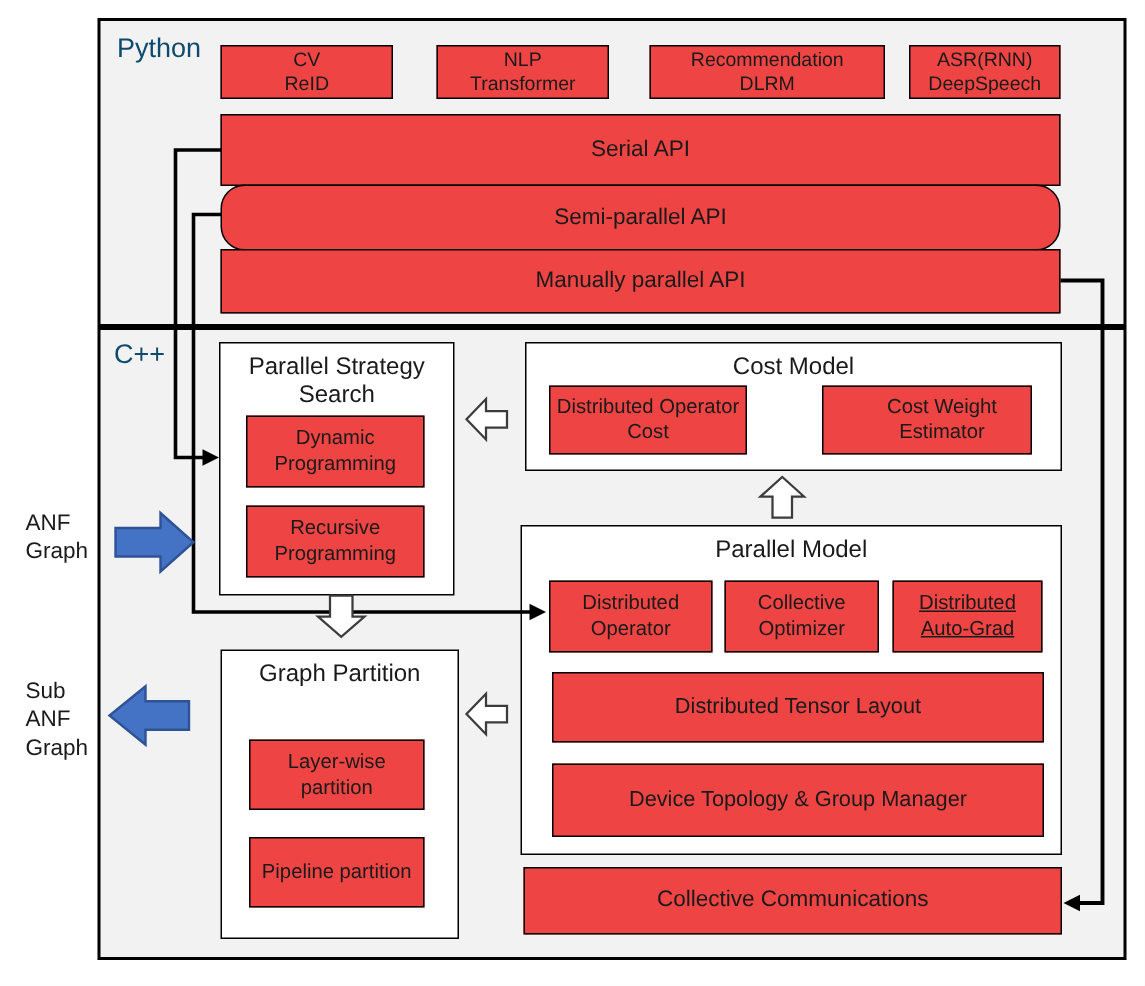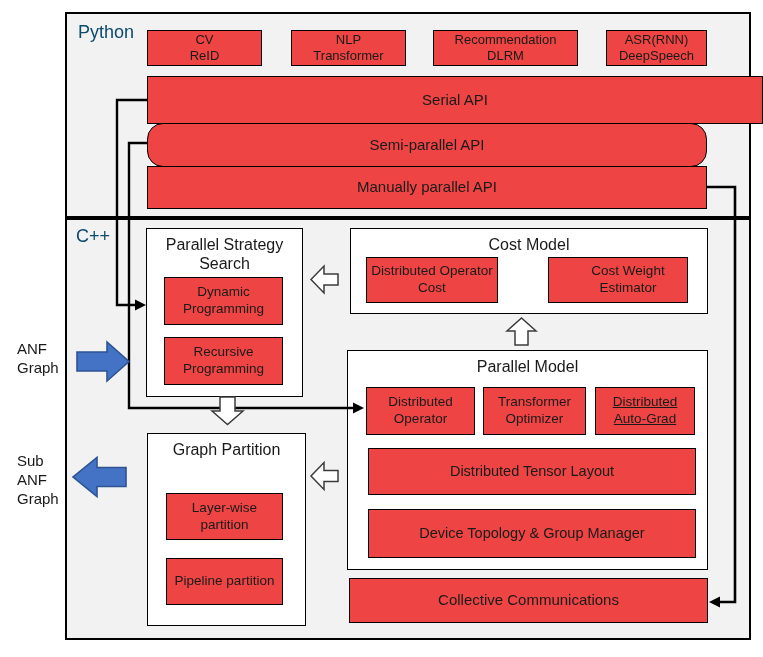--- a/index.html
+++ b/index.html
@@ -51,34 +51,34 @@
       <span class="lineN">CV</span>
       <span class="lineN">ReID</span>
     </div>
   </div>
   <div class="abs box app-text" style="left:291px;top:30px;width:115px;height:36px;">
     <div>
       <span class="lineN">NLP</span>
       <span class="lineN">Transformer</span>
     </div>
   </div>
-  <div class="abs box app-text" style="left:433px;top:30px;width:145px;height:36px;">
+  <div class="abs box app-text" style="left:433px;top:30px;width:157px;height:36px;">
     <div>
       <span class="lineN">Recommendation</span>
       <span class="lineN">DLRM</span>
     </div>
   </div>
   <div class="abs box app-text" style="left:606px;top:30px;width:101px;height:36px;">
     <div>
       <span class="lineN">ASR(RNN)</span>
       <span class="lineN">DeepSpeech</span>
     </div>
   </div>
 
-  <div class="abs box api-text" style="left:147px;top:76px;width:616px;height:48px;">
+  <div class="abs box api-text" style="left:147px;top:76px;width:560px;height:48px;">
     <span>Serial API</span>
   </div>
   <div class="abs box api-text" style="left:147px;top:123px;width:560px;height:44px;border-radius:16px;">
     <span>Semi-parallel API</span>
   </div>
   <div class="abs box api-text" style="left:147px;top:166px;width:560px;height:43px;">
     <span>Manually parallel API</span>
   </div>
 
   <div class="abs group" style="left:146px;top:228px;width:157px;height:169px;">
@@ -101,21 +101,21 @@
     <span>Cost Weight Estimator</span>
   </div>
 
   <div class="abs group" style="left:347px;top:350px;width:361px;height:220px;">
     <div class="group-title">Parallel Model</div>
   </div>
   <div class="abs box inner-text" style="left:366px;top:387px;width:109px;height:48px;">
     <span>Distributed Operator</span>
   </div>
   <div class="abs box inner-text" style="left:483px;top:387px;width:103px;height:48px;">
-    <span>Transformer Optimizer</span>
+    <span>Collective Optimizer</span>
   </div>
   <div class="abs box inner-text" style="left:595px;top:387px;width:100px;height:48px;text-decoration:underline;">
     <span>Distributed Auto-Grad</span>
   </div>
   <div class="abs box inner-text" style="left:368px;top:448px;width:328px;height:47px;font-size:14.5px;">
     <span>Distributed Tensor Layout</span>
   </div>
   <div class="abs box inner-text" style="left:368px;top:509px;width:328px;height:49px;font-size:14.5px;">
     <span>Device Topology &amp; Group Manager</span>
   </div>

